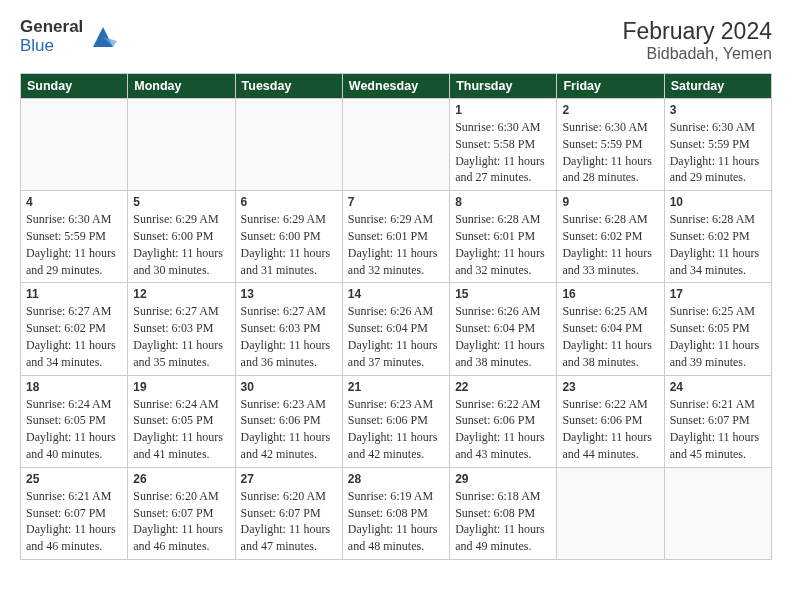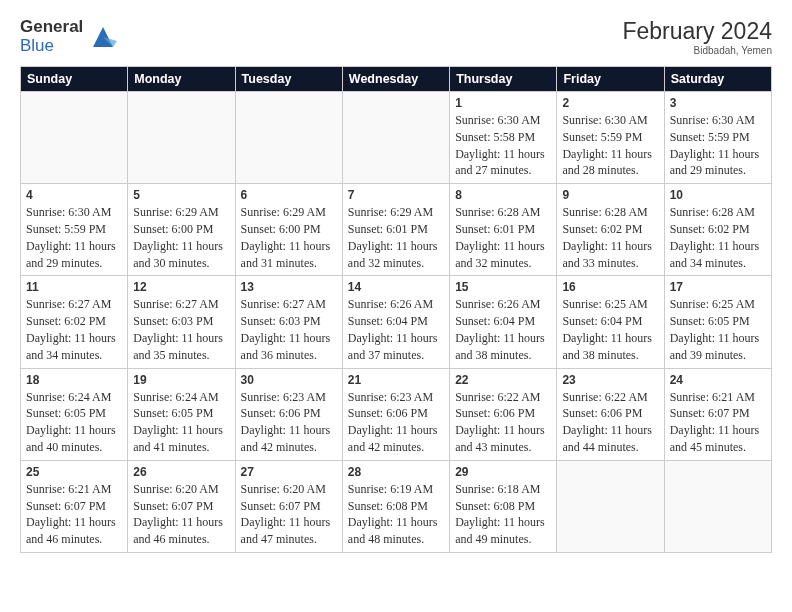--- a/index.html
+++ b/index.html
@@ -48,30 +48,30 @@
     }
     .title-block {
       text-align: right;
     }
     .month-year {
       font-size: 23px;
       color: #333;
       font-weight: normal;
     }
     .location {
-      font-size: 10px;
+      font-size: 16px;
       color: #555;
     }
     .calendar {
       width: 100%;
       border-collapse: collapse;
       table-layout: fixed;
     }
     .calendar th {
-      background-color: #0f172a;
+      background-color: #14532d;
       color: #fff;
       text-align: left;
       padding: 5px 6px;
       font-size: 12.5px;
       border: 1px solid #ccc;
     }
     .calendar td {
       border: 1px solid #ccc;
       vertical-align: top;
       padding: 4px 5px;

